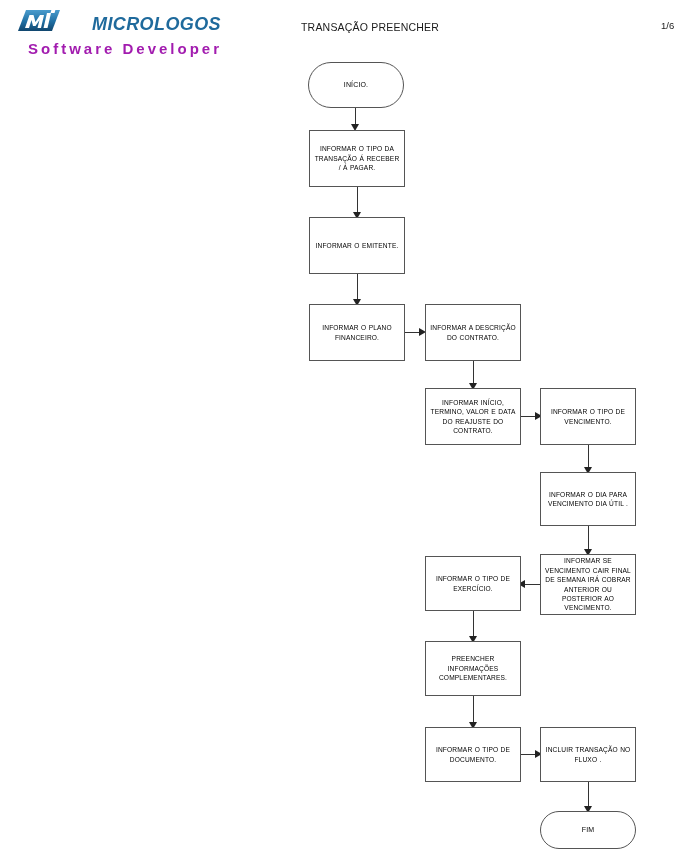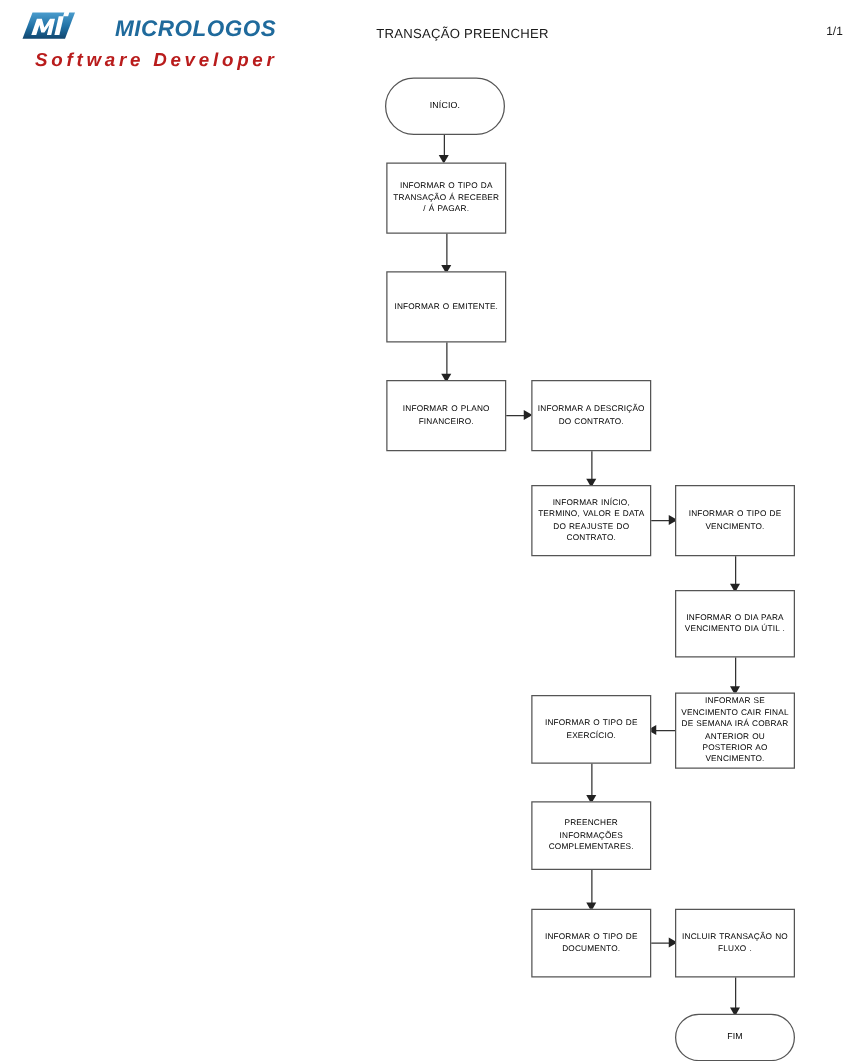--- a/index.html
+++ b/index.html
@@ -42,24 +42,23 @@
     font-variant: small-caps;
     text-transform: lowercase;
     line-height: 28px;
     white-space: nowrap;
     margin-left: 24px;
   }
   #logo-tagline {
     position: absolute;
     left: 16px; top: 36px;
     font-size: 15px;
-    font-style: italic;
     font-weight: bold;
     letter-spacing: 3.0px;
-    color: #b91c1c;
+    color: #a21caf;
     line-height: 18px;
     white-space: nowrap;
   }
   #doc-title {
     position: absolute;
     left: 301px; top: 21px;
     font-size: 10.5px;
     color: #1a1a1a;
     letter-spacing: 0.2px;
     white-space: nowrap;
@@ -155,21 +154,21 @@
         <path d="M9 21 L13.5 8 L17.5 8 L19.5 15 L24 8 L28 8 L25 21 L21.5 21 L23.5 13 L19.5 19 L17 19 L15.5 13 L13 21 Z" fill="#ffffff"></path>
         <path d="M31 6 L35 6 L31.5 21 L27.5 21 Z" fill="#ffffff"></path>
         <path d="M35.5 2.5 L39.5 2.5 L38.5 6 L34.5 6 Z" fill="#ffffff"></path>
       </svg>
     </div>
     <div id="logo-wordmark">Micrologos</div>
     <div id="logo-tagline">Software Developer</div>
   </div>
 
   <div id="doc-title">TRANSAÇÃO PREENCHER</div>
-  <div id="page-number">1/1</div>
+  <div id="page-number">1/6</div>
 </div>
 
 <div id="flow">
 
   <div class="node terminal" style="left:308px; top:62px; width:96px; height:46px;">
     <span class="txt">INÍCIO.</span>
   </div>
   <div class="vline" style="left:355px; top:108px; height:21px;"></div>
   <div class="arrow-down" style="left:351px; top:124px;"></div>
 

